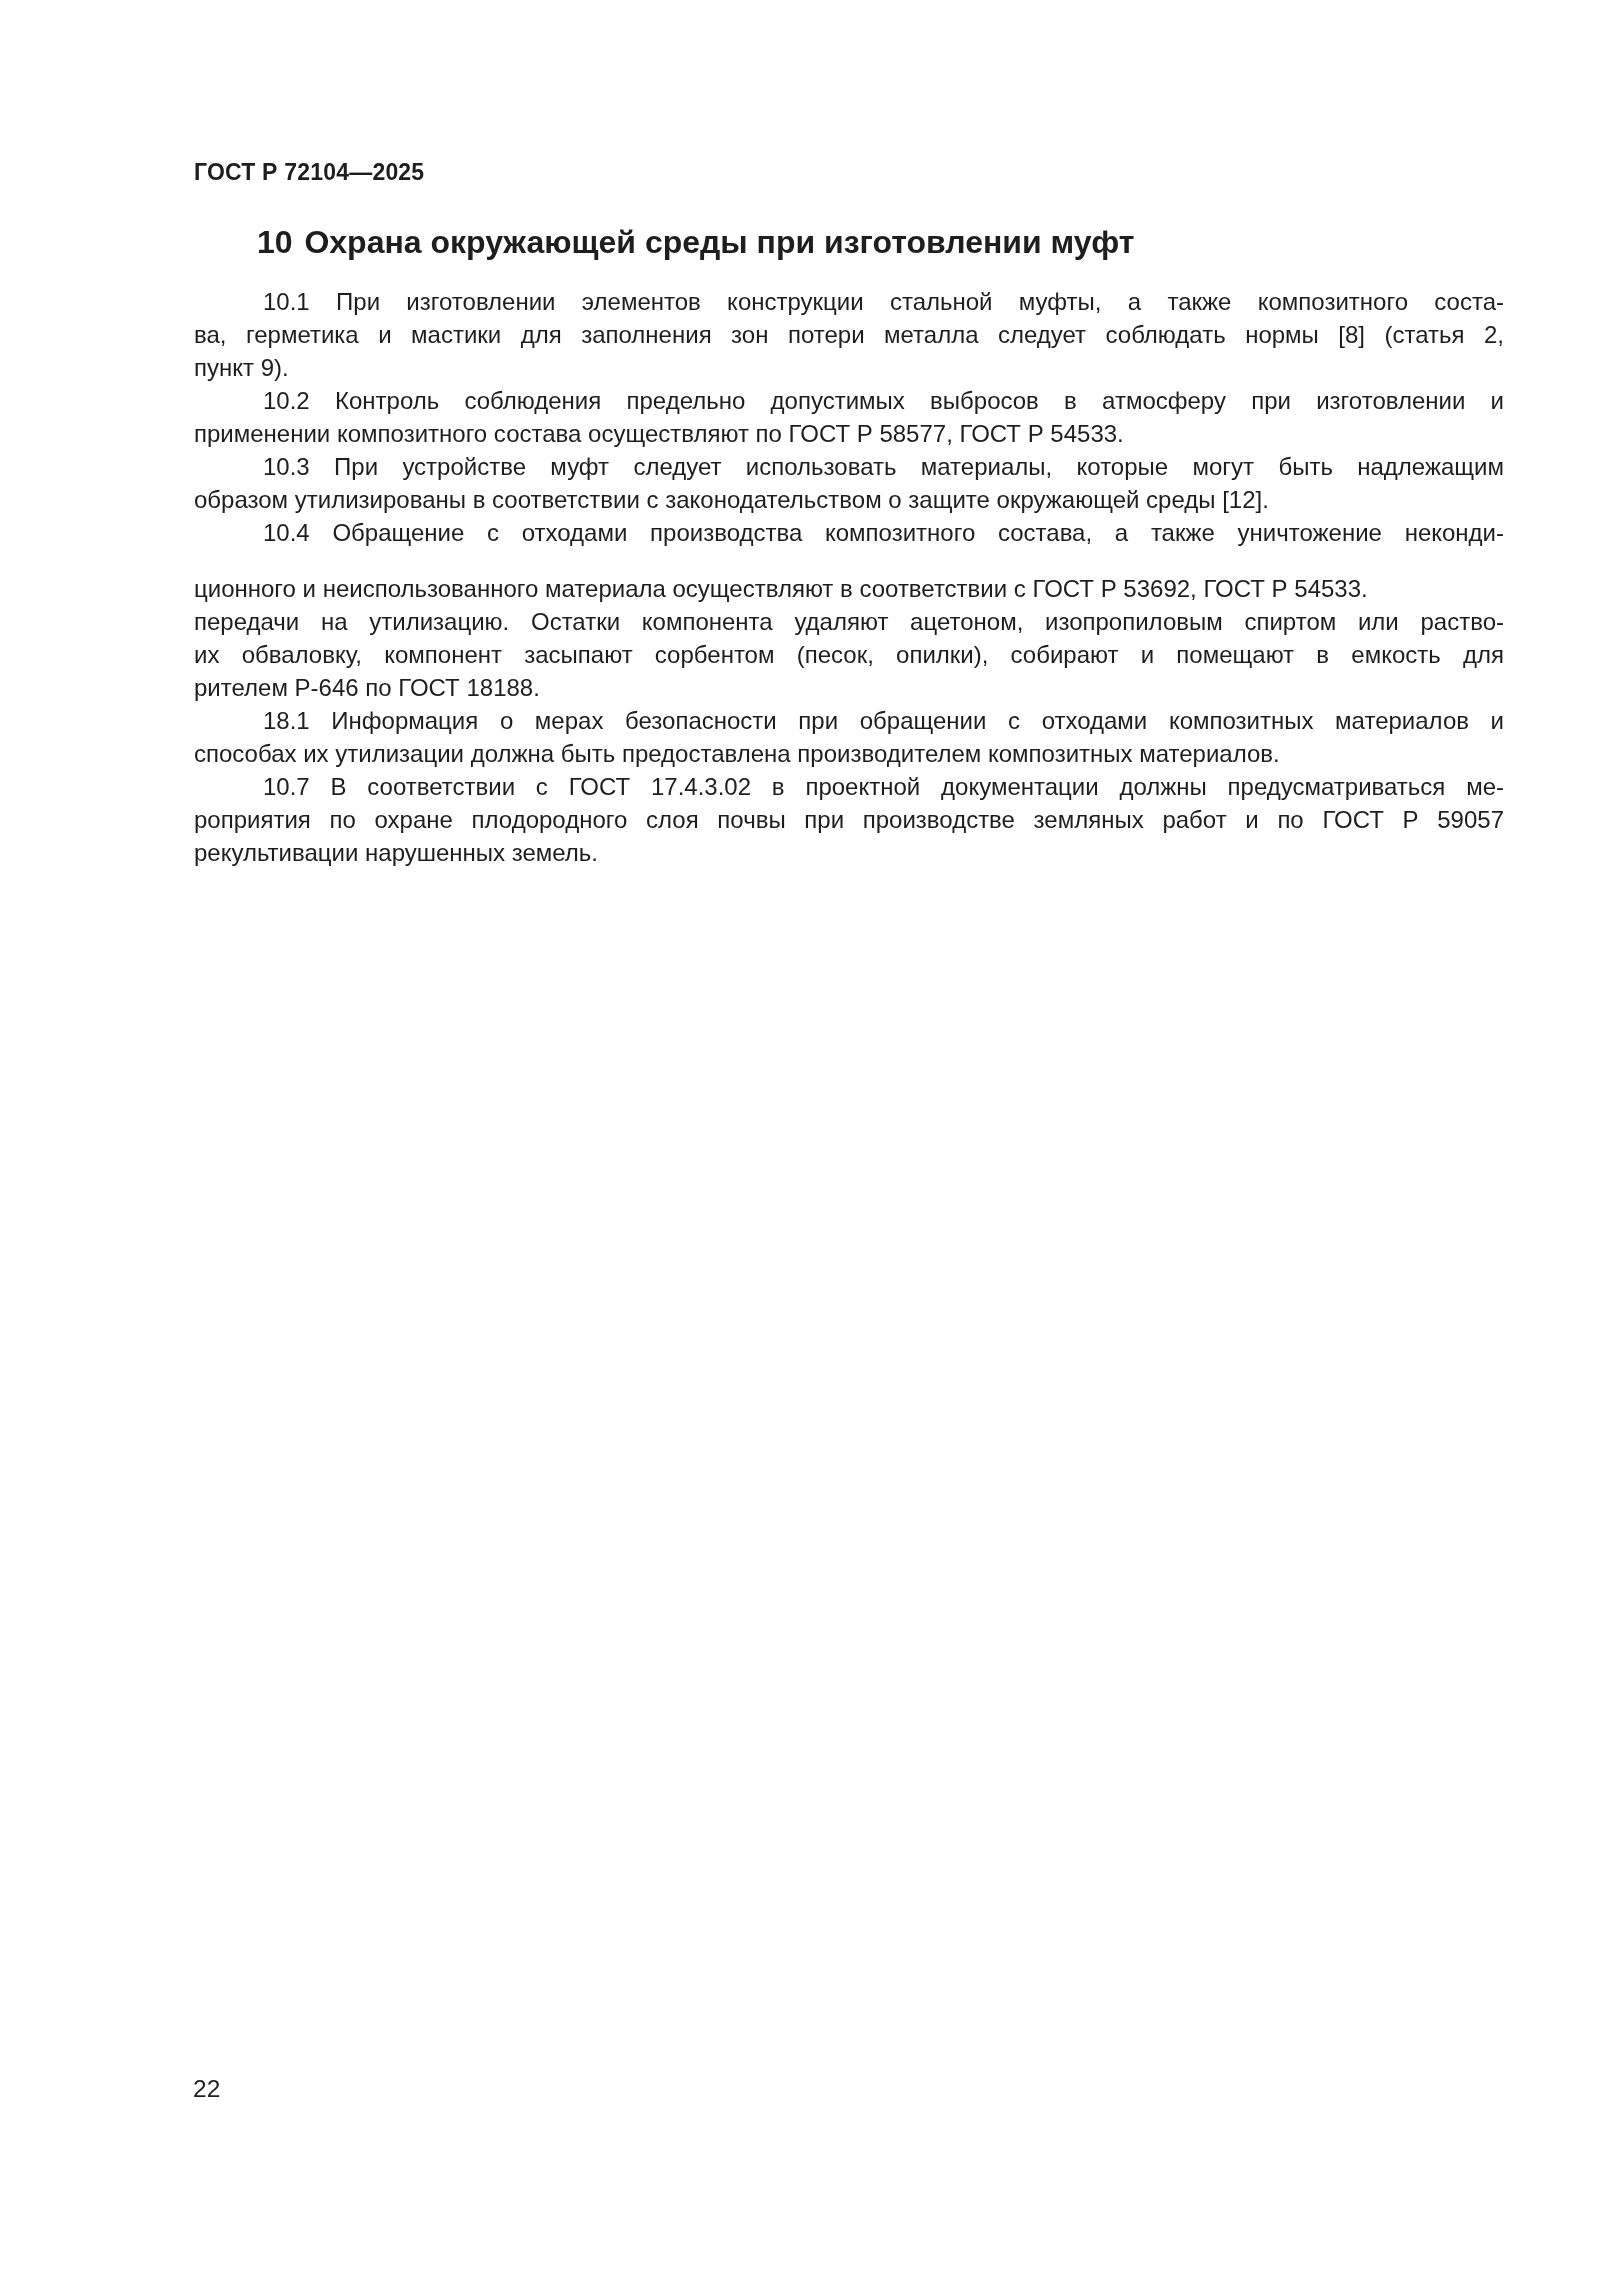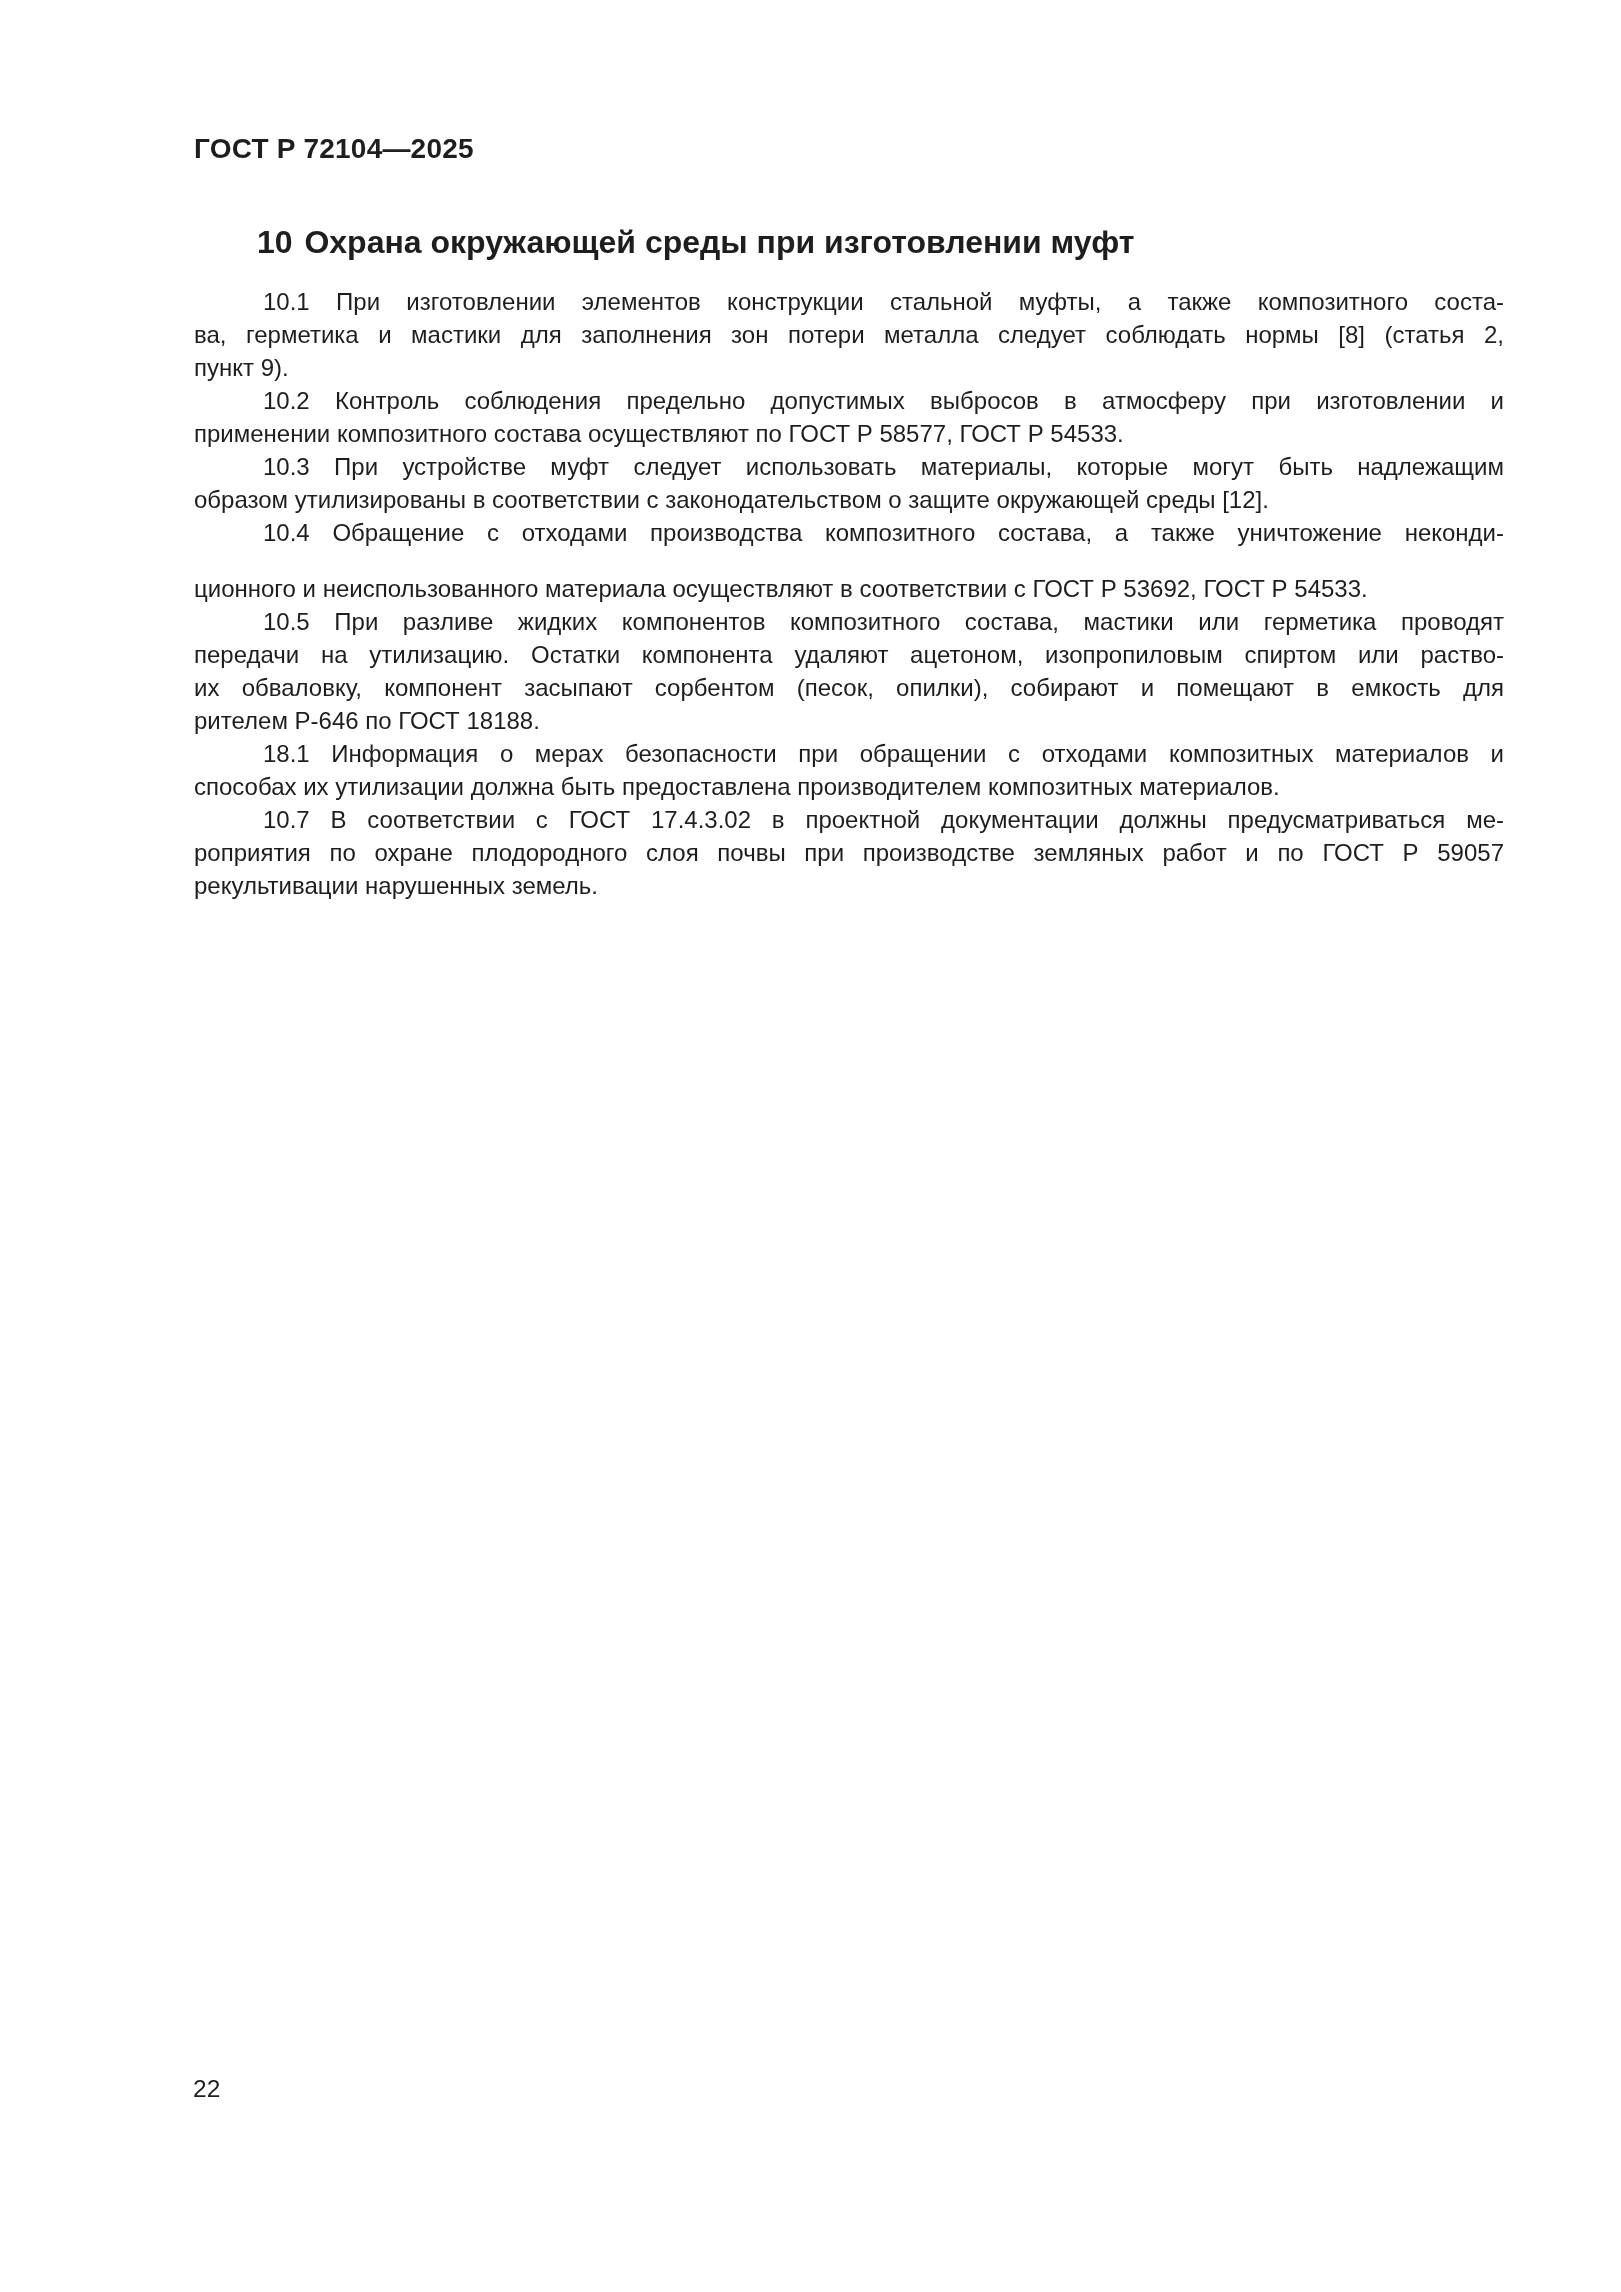--- a/index.html
+++ b/index.html
@@ -11,22 +11,22 @@
       width: 1621px;
       height: 2293px;
       position: relative;
       overflow: hidden;
       font-family: "Liberation Sans", sans-serif;
       color: #1e1e1e;
     }
     .page-header {
       position: absolute;
       left: 194px;
-      top: 134px;
-      font-size: 28px;
+      top: 158px;
+      font-size: 23px;
       font-weight: bold;
       letter-spacing: 0.2px;
       line-height: 29px;
       white-space: nowrap;
     }
     .section-title {
       position: absolute;
       left: 257px;
       top: 223px;
       font-size: 32px;
@@ -96,21 +96,20 @@
     <span class="line first" style="white-space: normal; text-align: justify; text-align-last: justify;">10.3 При устройстве муфт следует использовать материалы, которые могут быть надлежащим</span>
     <span class="line last" style="white-space: normal; text-align: left; text-align-last: left;">образом утилизированы в соответствии с законодательством о защите окружающей среды [12].</span>
   </p>
 
   <p class="para">
     <span class="line first" style="white-space: normal; text-align: justify; text-align-last: justify;">10.4 Обращение с отходами производства композитного состава, а также уничтожение неконди-</span>
     <span class="line last" style="white-space: normal; text-align: left; text-align-last: left; margin-top: 23px;">ционного и неиспользованного материала осуществляют в соответствии с ГОСТ Р 53692, ГОСТ Р 54533.</span>
   </p>
 
   <p class="para">
-    <span class="line first" style="white-space: normal; text-align: justify; text-align-last: justify;">10.5 При разливе жидких компонентов композитного состава, мастики или герметика проводят</span>
     <span class="line" style="white-space: normal; text-align: justify; text-align-last: justify;">передачи на утилизацию. Остатки компонента удаляют ацетоном, изопропиловым спиртом или раство-</span>
     <span class="line" style="white-space: normal; text-align: justify; text-align-last: justify;">их обваловку, компонент засыпают сорбентом (песок, опилки), собирают и помещают в емкость для</span>
     <span class="line last" style="white-space: normal; text-align: center; text-align-last: left;">рителем Р-646 по ГОСТ 18188.</span>
   </p>
 
   <p class="para">
     <span class="line first" style="white-space: normal; text-align: justify; text-align-last: justify;">18.1 Информация о мерах безопасности при обращении с отходами композитных материалов и</span>
     <span class="line last" style="white-space: normal; text-align: left; text-align-last: left;">способах их утилизации должна быть предоставлена производителем композитных материалов.</span>
   </p>
 

